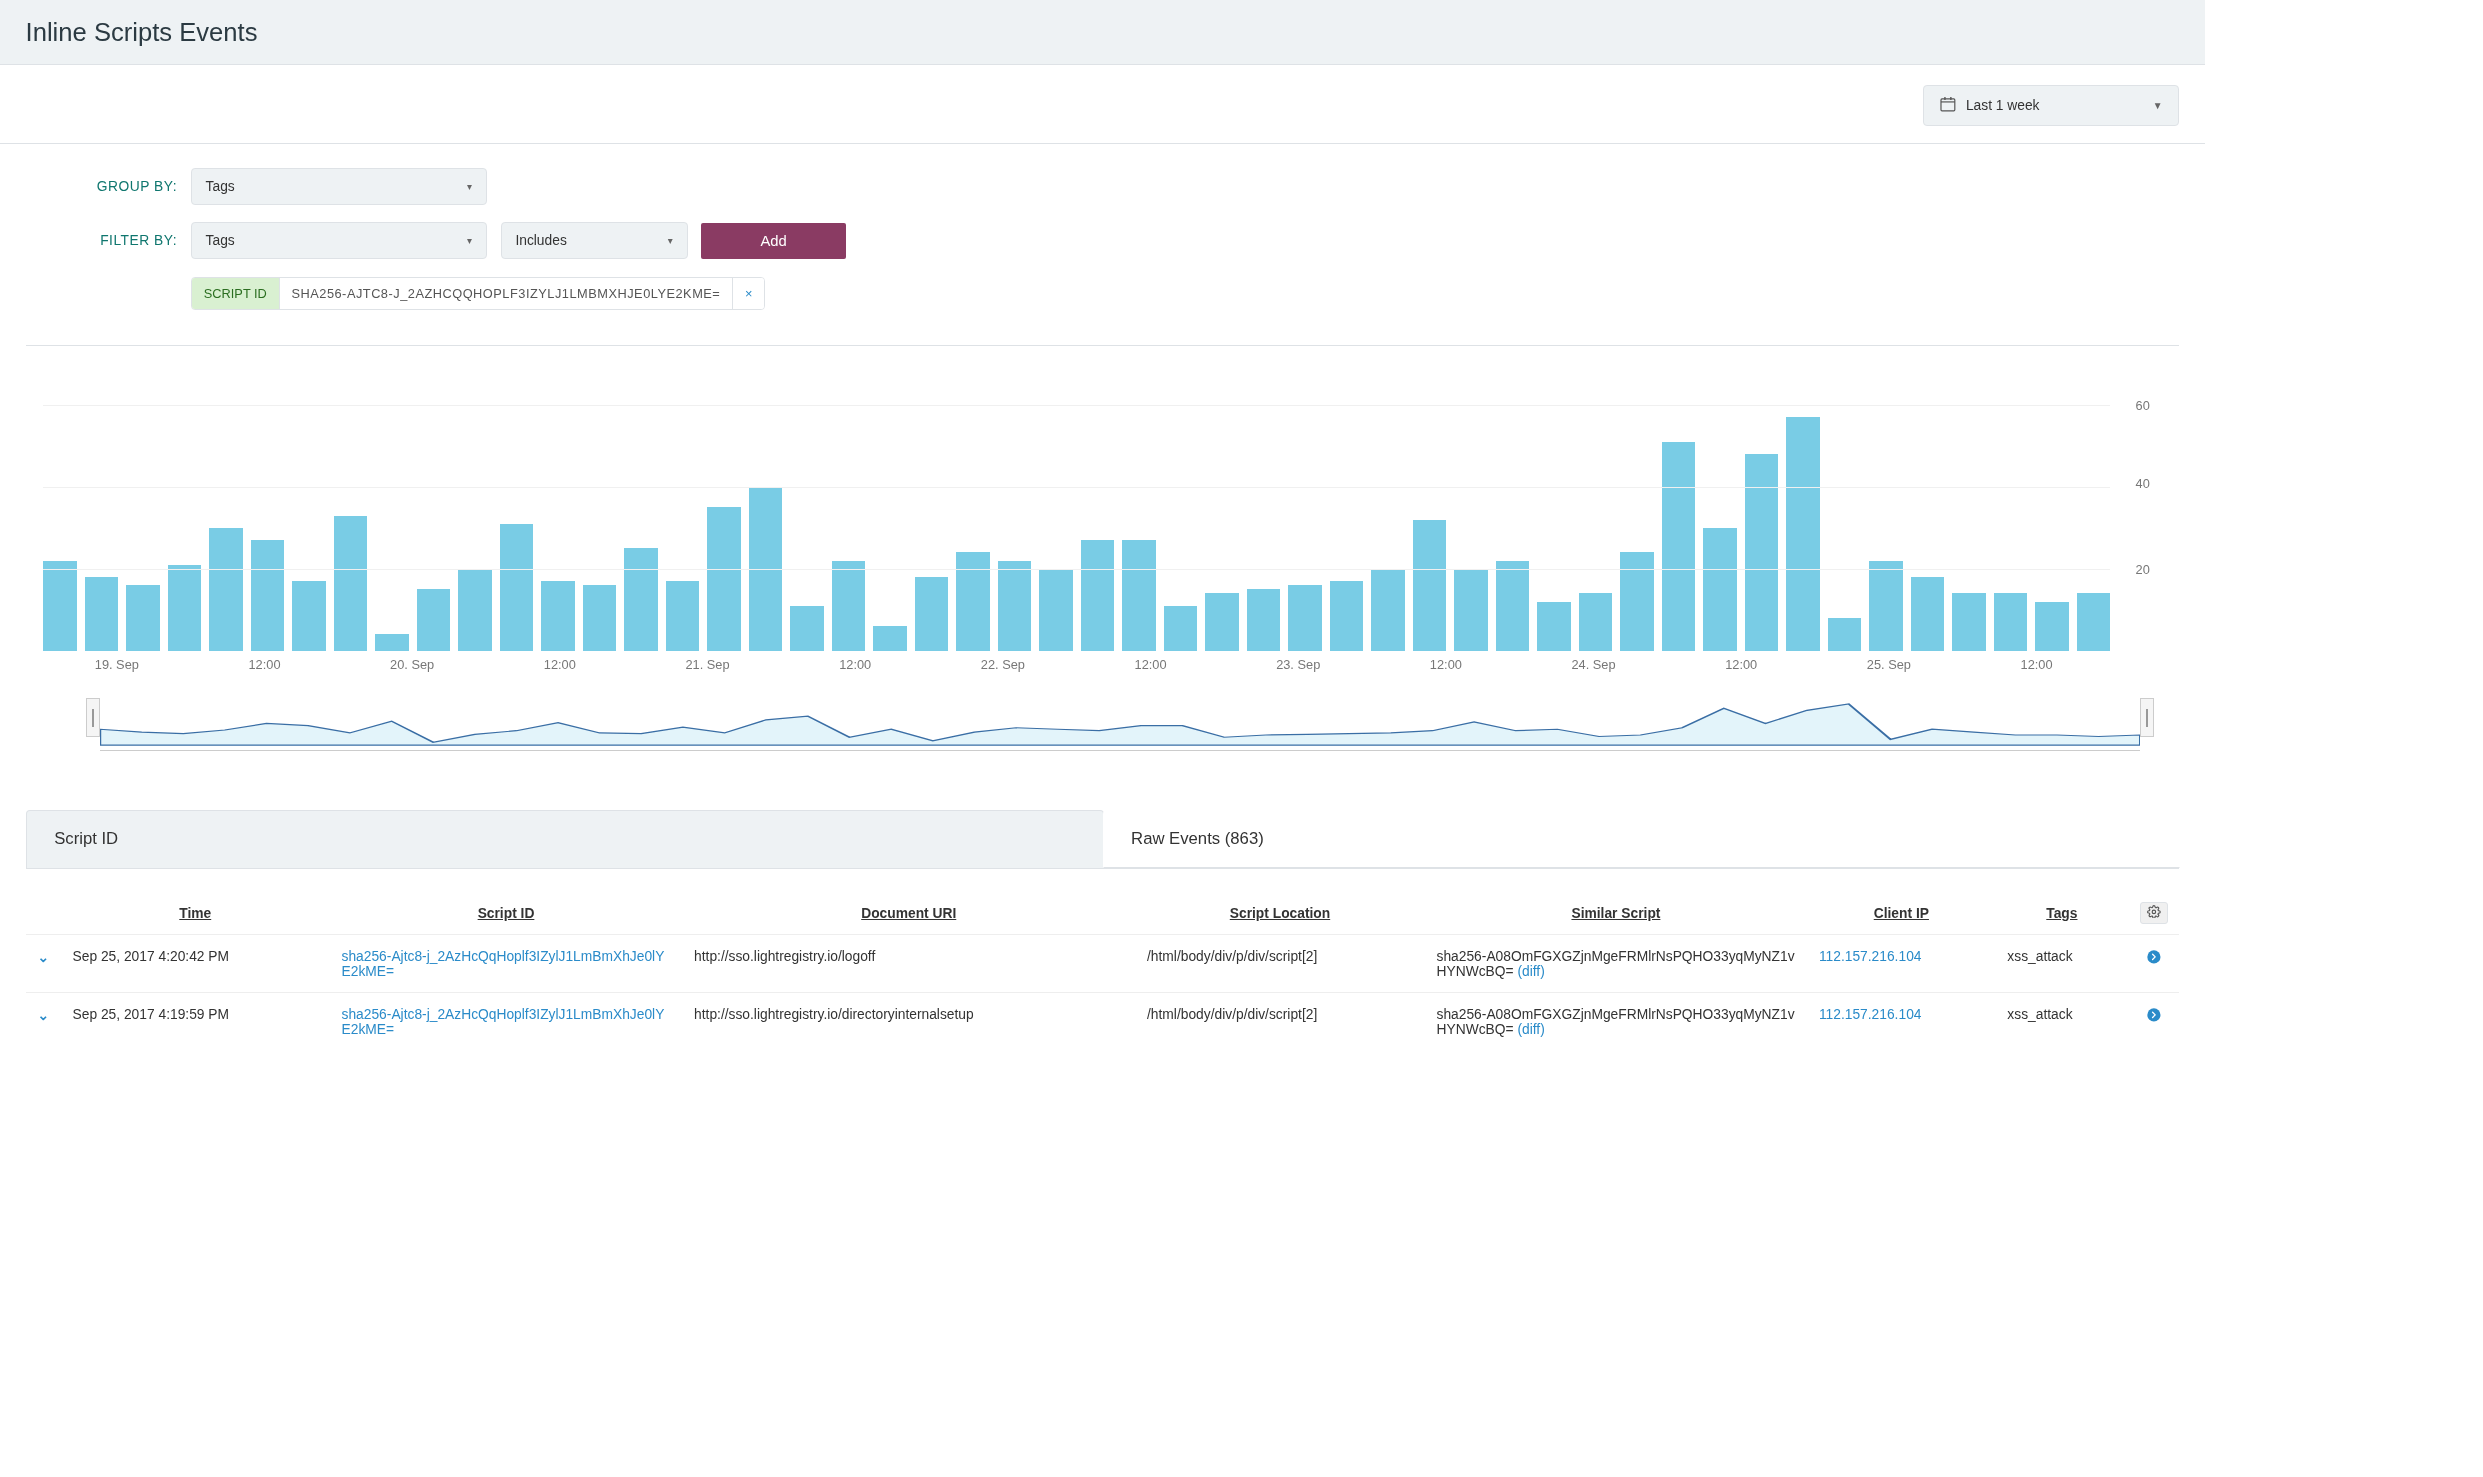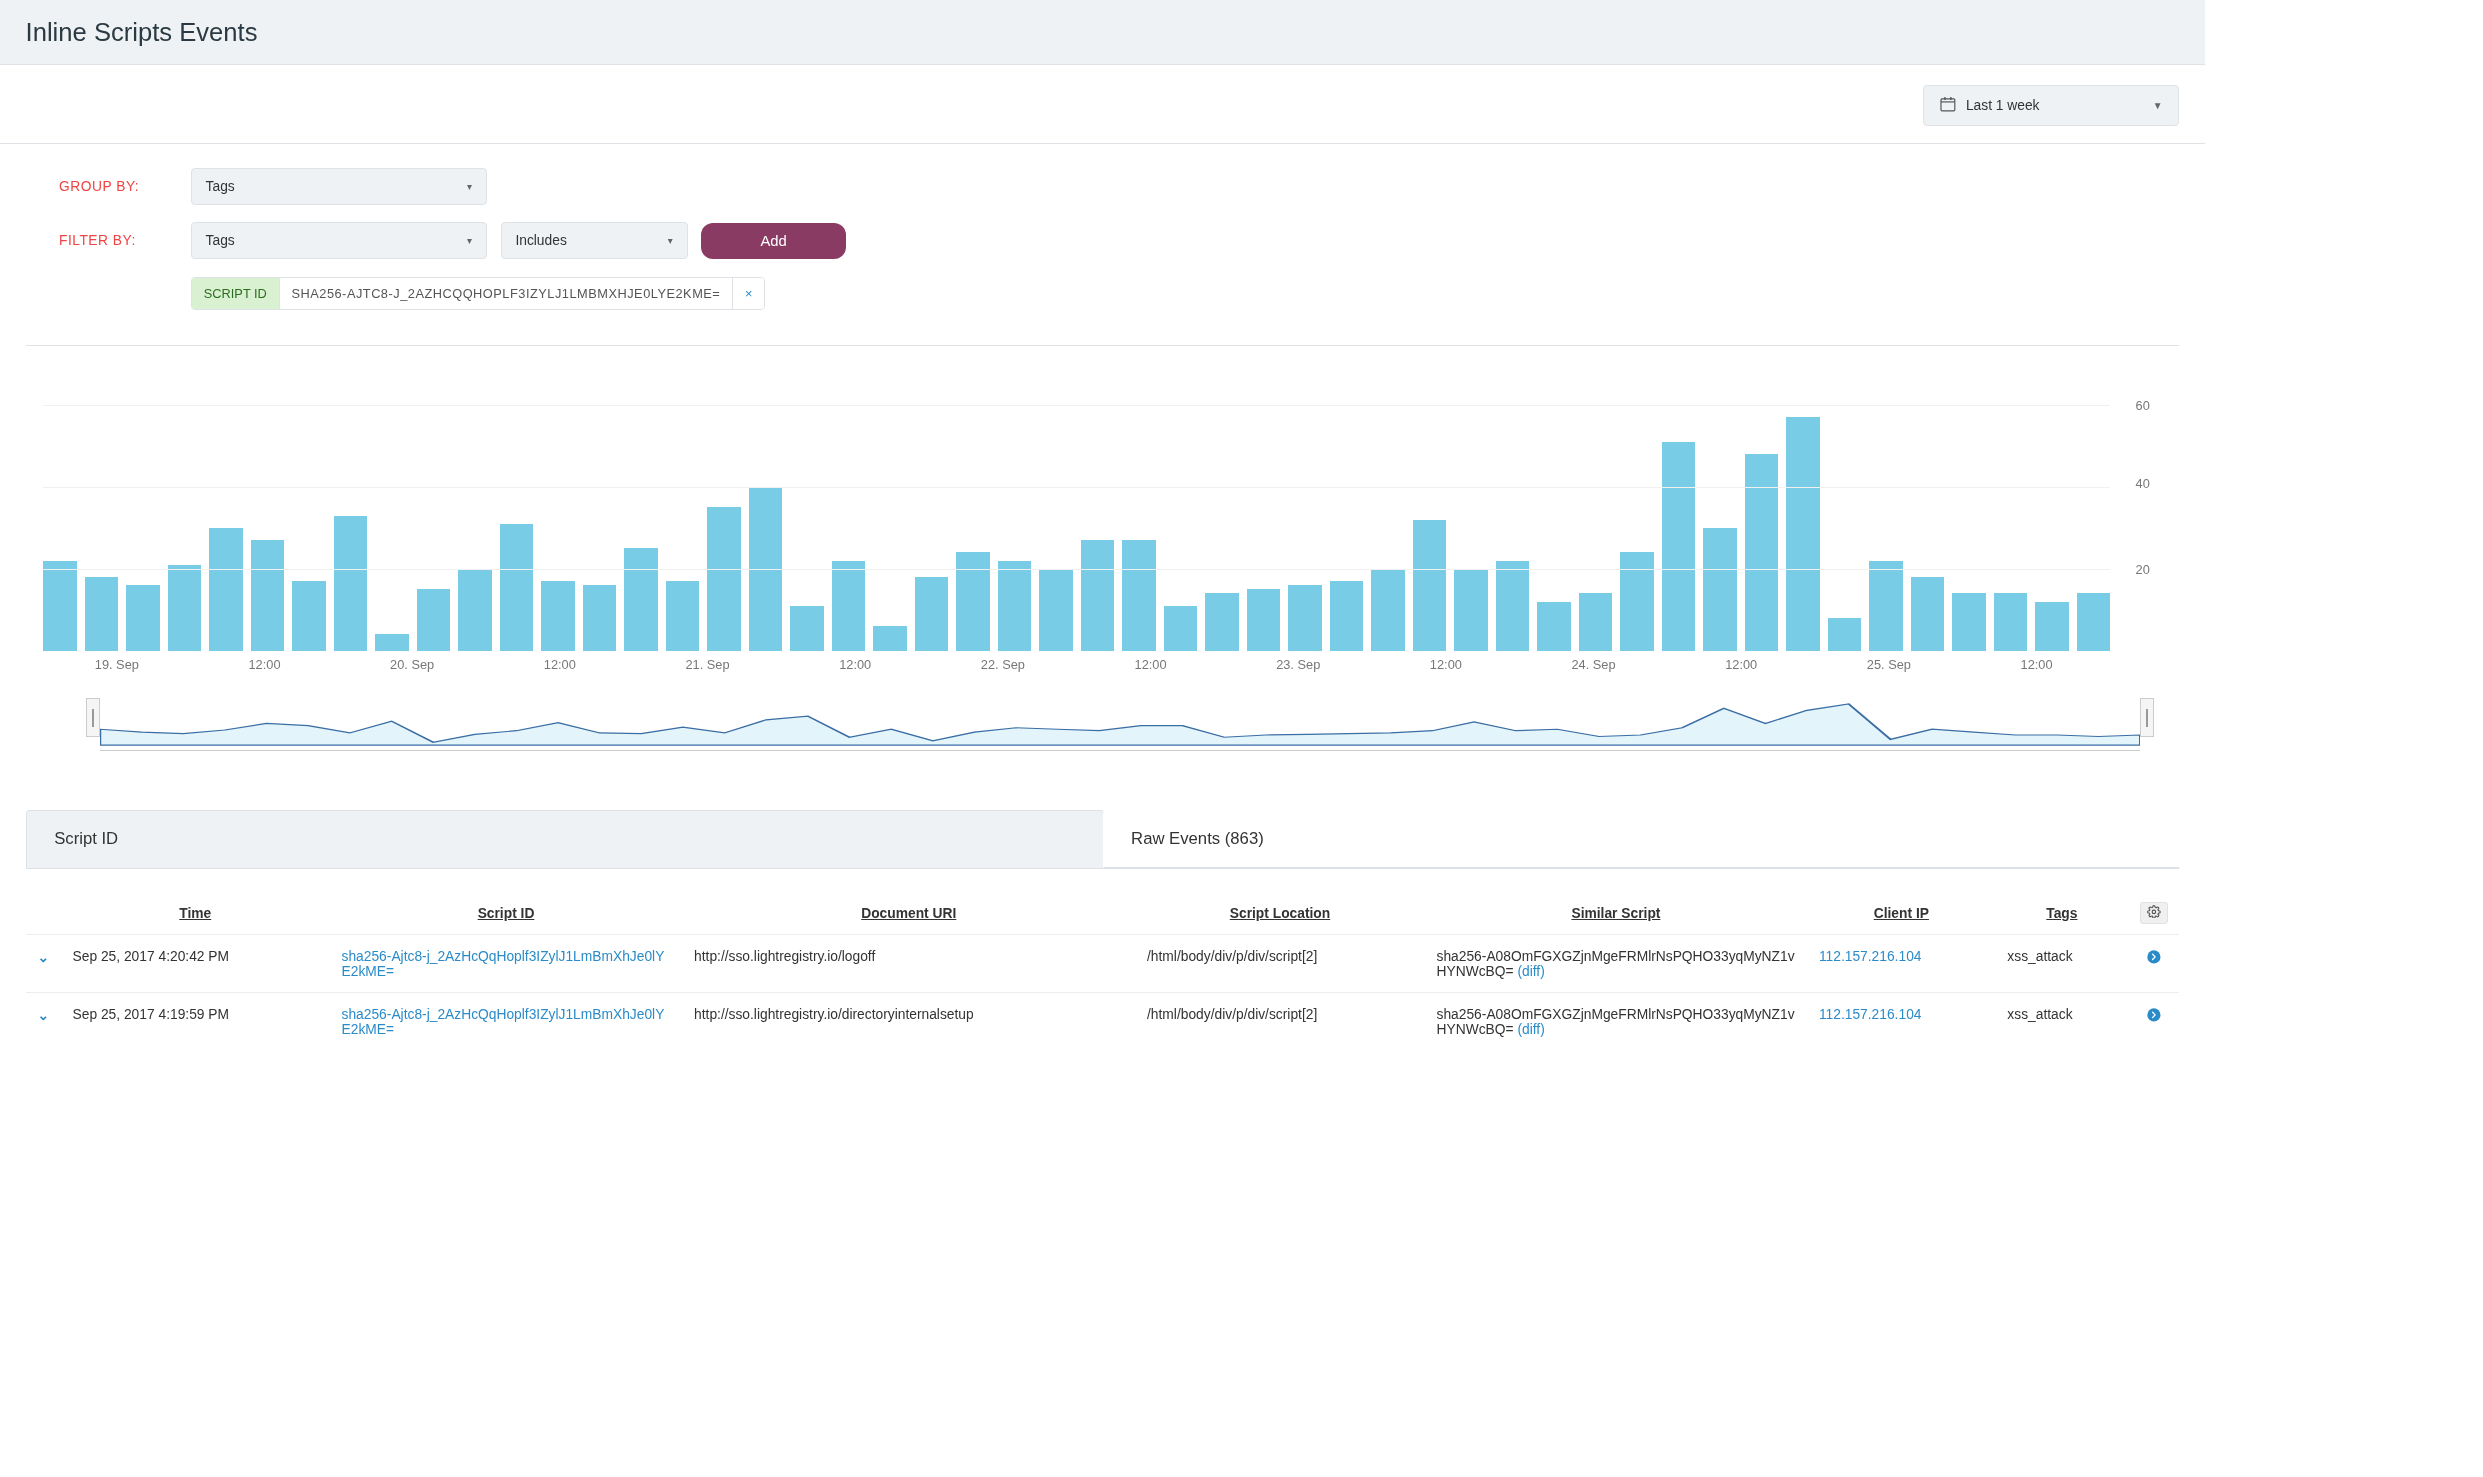--- a/index.html
+++ b/index.html
@@ -23,34 +23,34 @@
   .date-btn {
     display:flex; align-items:center; gap:9.9px; padding:9.9px 15.8px;
     background: var(--panel-bg); border:1px solid var(--border); border-radius:3.9px;
     min-width:256px; justify-content:flex-start; cursor:pointer;
   }
   .date-btn .spacer { flex:1; }
   .divider { border:0; border-top:1px solid var(--border); margin:17.7px 0 0 0; }
 
   .filters { padding:23.6px 25.6px 9.9px 59px; }
   .filters .row { display:flex; align-items:center; gap:13.8px; margin-bottom:17.7px; }
-  .filters .label { width:118px; text-align:left; color:#ef4444; font-size:13.8px; letter-spacing:0.5px; }
+  .filters .label { width:118px; text-align:right; color:#0f766e; font-size:13.8px; letter-spacing:0.5px; }
   .sel {
     display:flex; align-items:center; justify-content:space-between;
     background: var(--panel-bg); border:1px solid var(--border); border-radius:3.9px;
     padding:9.9px 13.8px; min-width:296px; cursor:pointer; color:#333;
   }
   .sel.small { min-width:187px; }
   .caret { font-size:9.9px; color:#666; }
   .search {
     border:1px solid #9fd8e8; border-radius:3.9px; padding:9.9px 13.8px;
     min-width:512px; background:#fff; outline:none; color:#333;
   }
   .add-btn {
-    background: var(--add-btn); color:#fff; border:0; border-radius:12px;
+    background: var(--add-btn); color:#fff; border:0; border-radius:2px;
     padding:9.9px 59px; cursor:pointer; font-size:14.8px;
   }
   .chip-row { margin-left:132px; }
   .chip {
     display:inline-flex; align-items:stretch; border:1px solid var(--border); border-radius:3.9px;
     overflow:hidden; font-size:12.8px;
   }
   .chip .chip-key { background: var(--tag-green-bg); color:#2b6e20; padding:7.9px 11.8px; border-right:1px solid var(--border); }
   .chip .chip-val { padding:7.9px 11.8px; background:#fff; color:#555; letter-spacing:0.5px; }
   .chip .chip-x { padding:7.9px 11.8px; color: var(--link-blue); background:#fff; border-left:1px solid var(--border); cursor:pointer; }

